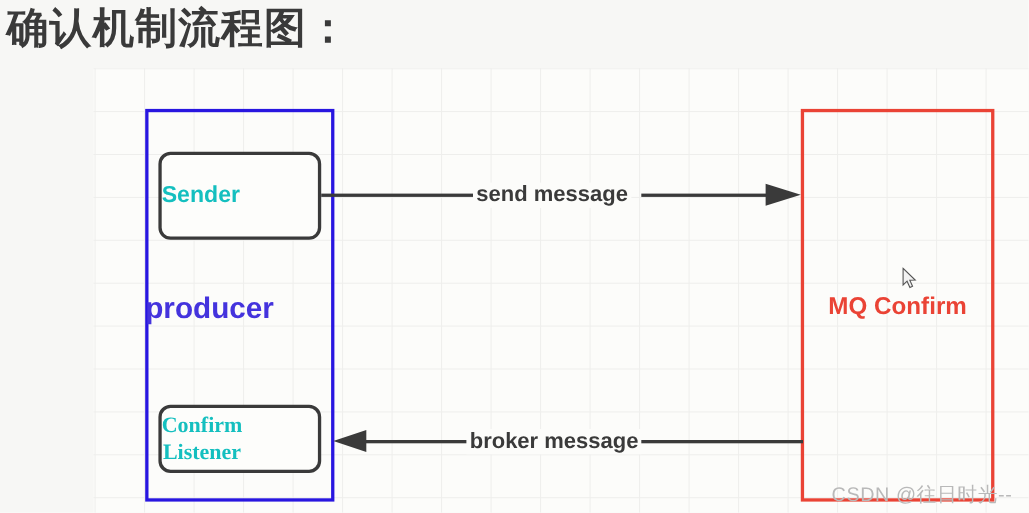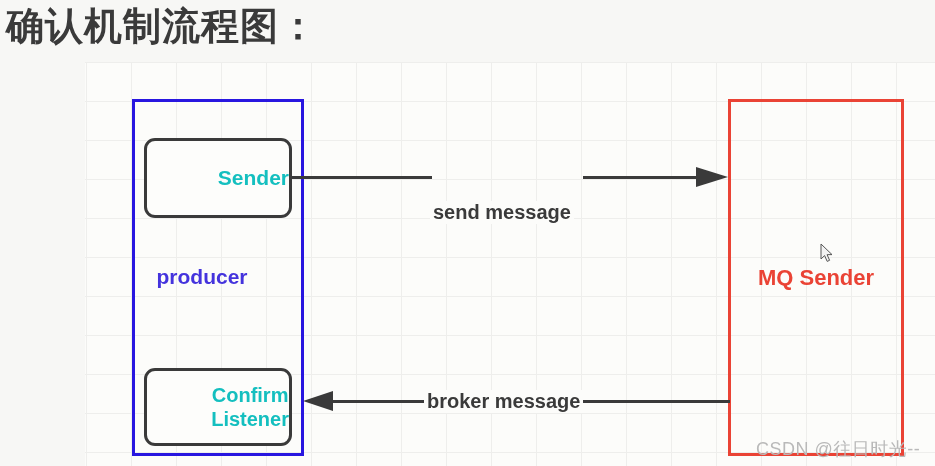--- a/index.html
+++ b/index.html
@@ -57,40 +57,41 @@
 
   
   .node-box {
     position: absolute;
     border: 3px solid #3a3a3a;
     border-radius: 11px;
     background: #fdfdfb;
     box-sizing: border-box;
     display: flex;
     align-items: center;
-    justify-content: flex-end;
+    justify-content: flex-start;
     text-align: center;
     color: #14bfbf;
     font-weight: bold;
     font-size: 21px;
     line-height: 26px;
   }
   #sender-box {
     left: 144px;
     top: 138px;
     width: 148px;
     height: 80px;
   }
   #confirm-listener-box {
     left: 144px;
     top: 368px;
     width: 148px;
-    height: 78px;
+    height: 62px;
     font-size: 20px;
     line-height: 24px;
+    font-family: Liberation Serif, serif;
   }
 
   
   #mq-broker-box {
     position: absolute;
     left: 728px;
     top: 99px;
     width: 176px;
     height: 357px;
     border: 3px solid #ea4335;
@@ -111,24 +112,23 @@
     font-size: 22px;
     white-space: nowrap;
   }
 
   
   #producer-label {
     position: absolute;
     left: 132px;
     top: 265px;
     width: 140px;
-    text-align: center;
     color: #4433dd;
     font-weight: bold;
-    font-size: 21px;
+    font-size: 27px;
   }
 
   
   .arrow-line {
     position: absolute;
     height: 3px;
     background: #3a3a3a;
   }
   #send-line-left  { left: 292px; top: 176px; width: 140px; }
   #send-line-right { left: 583px; top: 176px; width: 133px; }
@@ -156,21 +156,21 @@
   
   .arrow-label {
     position: absolute;
     color: #3a3a3a;
     font-weight: bold;
     font-size: 20px;
     background: #fcfcfa;
     white-space: nowrap;
     padding: 0 3px;
   }
-  #send-message-label    { left: 430px; top: 166px; margin-top: 35px; }
+  #send-message-label    { left: 430px; top: 166px; }
   #broker-confirm-label  { left: 424px; top: 390px; }
 
   
   #mouse-cursor {
     position: absolute;
     left: 820px;
     top: 243px;
     width: 14px;
     height: 20px;
   }
@@ -202,21 +202,21 @@
 <div id="producer-label">producer</div>
 
 <div id="confirm-listener-box" class="node-box">
   <span>
     <span>Confirm</span><br>
     <span>Listener</span>
   </span>
 </div>
 
 <div id="mq-broker-box">
-  <div id="mq-broker-label">MQ Sender</div>
+  <div id="mq-broker-label">MQ Confirm</div>
 </div>
 
 <div id="send-line-left" class="arrow-line"></div>
 <div id="send-line-right" class="arrow-line"></div>
 <div id="send-arrowhead"></div>
 <div id="send-message-label" class="arrow-label">send message</div>
 
 <div id="confirm-line-left" class="arrow-line"></div>
 <div id="confirm-line-right" class="arrow-line"></div>
 <div id="confirm-arrowhead"></div>

